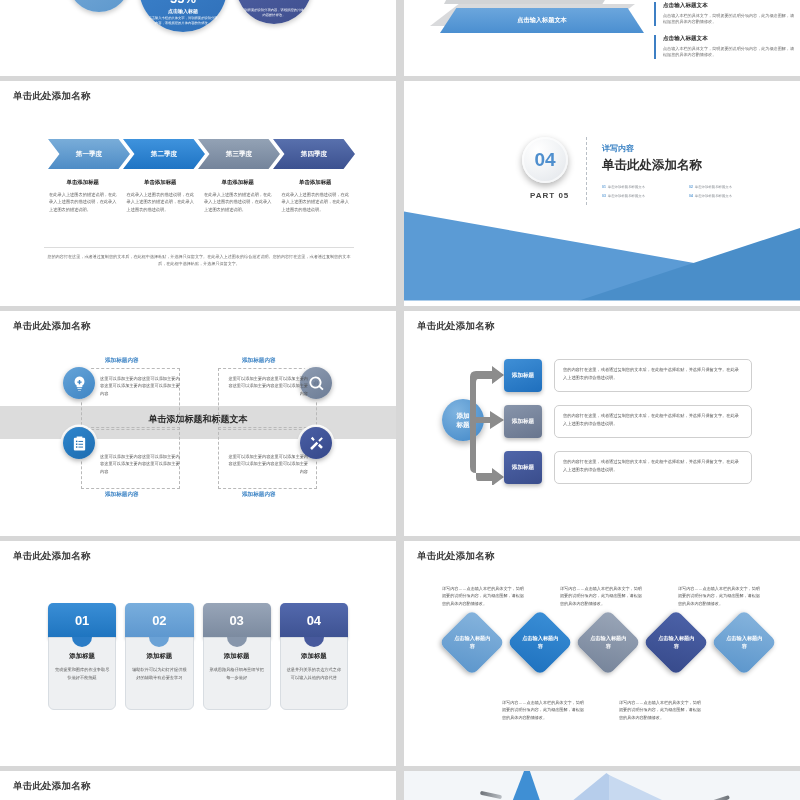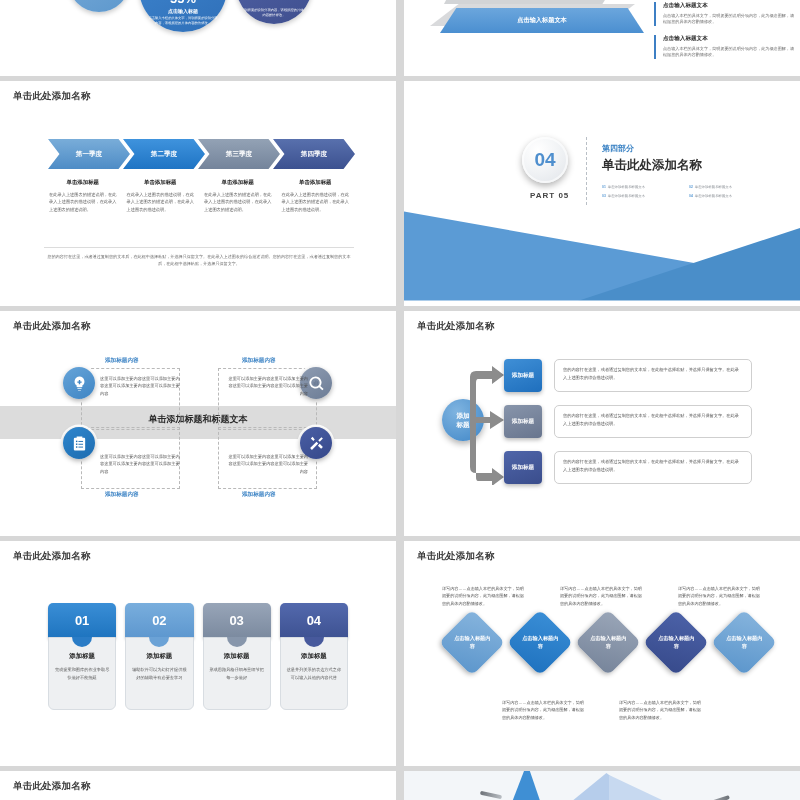--- a/index.html
+++ b/index.html
@@ -295,21 +295,21 @@
     <div class="qfoot">您的内容打在这里，或者通过复制您的文本后，在此框中选择粘贴，并选择只保留文字。在此录入上述图表的综合描述说明。您的内容打在这里，或者通过复制您的文本后，在此框中选择粘贴，并选择只保留文字。</div>
   </div>
 
   <div class="slide">
     <div class="s04-bgA"></div>
     <div class="s04-bgB"></div>
     <div class="s04-bgC"></div>
     <div class="s04-circle">04</div>
     <div class="s04-part">PART 05</div>
     <div class="s04-div"></div>
-    <div class="s04-sub">第四部分</div>
+    <div class="s04-sub">详写内容</div>
     <div class="s04-main">单击此处添加名称</div>
     <div class="s04-list">
       <div class="s04-li"><b>01</b><span>单击添加标题和标题文本</span></div>
       <div class="s04-li"><b>02</b><span>单击添加标题和标题文本</span></div>
       <div class="s04-li"><b>03</b><span>单击添加标题和标题文本</span></div>
       <div class="s04-li"><b>04</b><span>单击添加标题和标题文本</span></div>
     </div>
   </div>
 
   <div class="slide">

